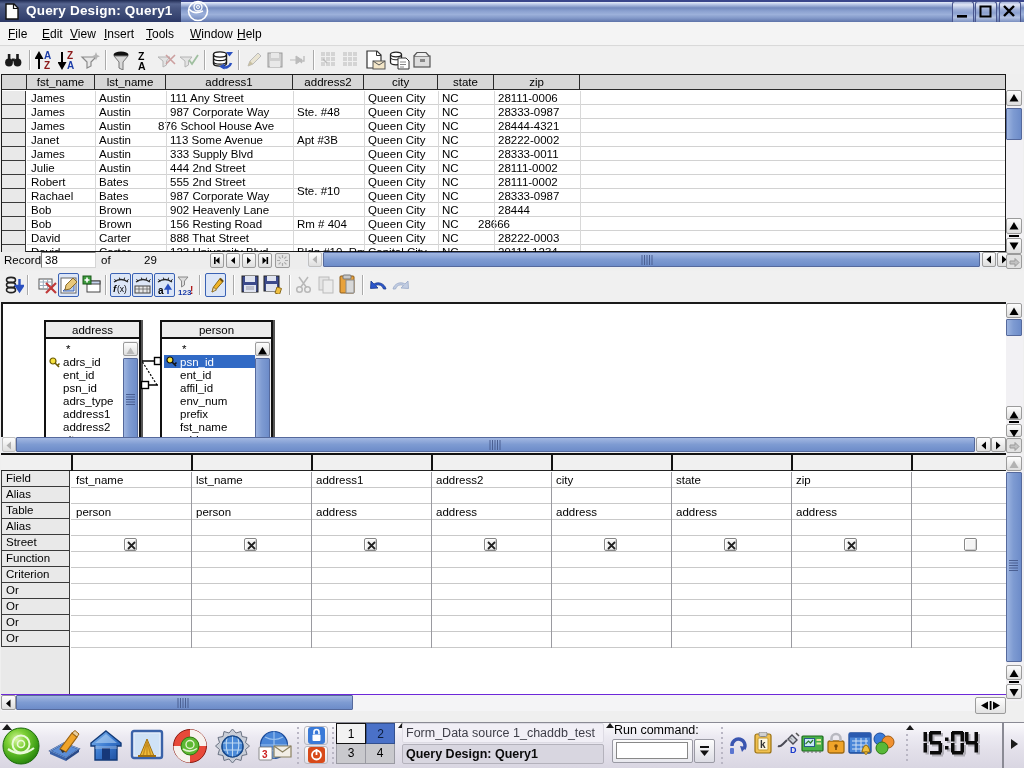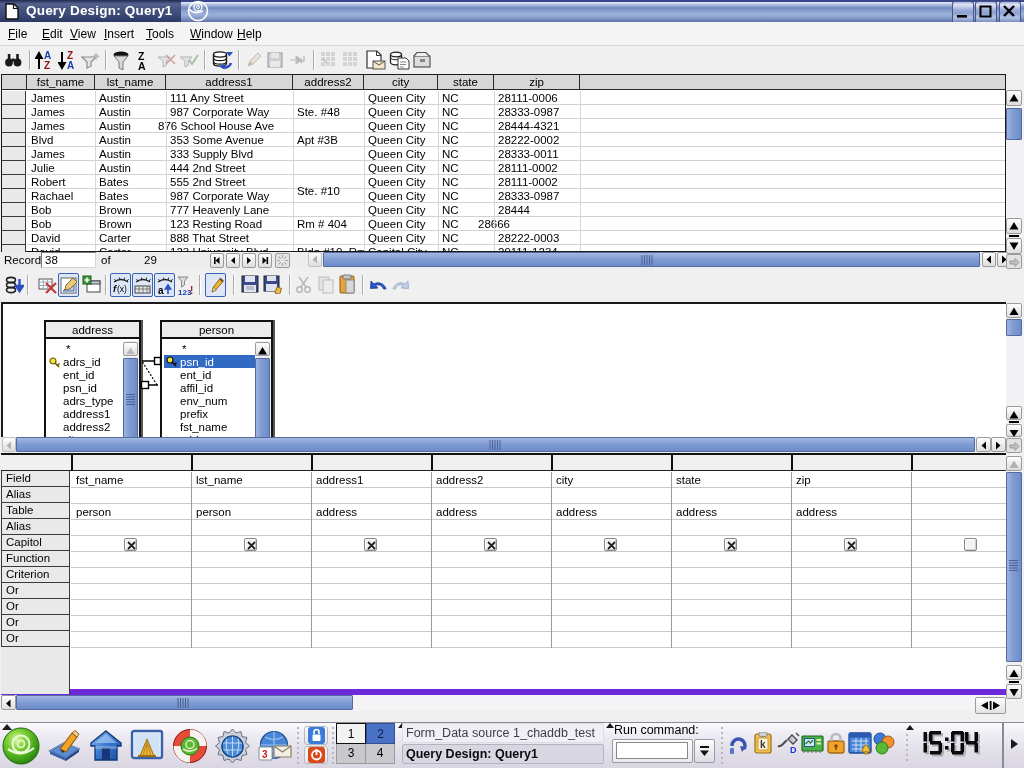--- a/index.html
+++ b/index.html
@@ -39,21 +39,21 @@
 .sb-thumb{position:absolute;background:linear-gradient(90deg,#9db4e0 0%,#7e9bd2 45%,#6d8cc9 100%);border:1px solid #55699c;border-radius:1px}
 .sb-thumbh{position:absolute;background:linear-gradient(180deg,#a3b8e2 0%,#7e9bd2 50%,#6d8cc9 100%);border:1px solid #55699c;border-radius:1px}
 
 #recbar{left:1px;top:252px;width:1005px;height:17px;background:#ededed;font-size:11.5px}
 
 #design{left:1px;top:302px;width:1005px;height:135px;background:#fff;border:2px solid #1a1a1a;border-right:none;border-bottom:none;overflow:hidden}
 .frame{position:absolute;background:#fff;border:2px solid #111}
 .ftitle{height:17px;background:#ececec;border-bottom:2px solid #111;text-align:center;font-size:11.5px;line-height:16px}
 .fitem{position:absolute;left:2px;font-size:11.5px;line-height:13px;white-space:nowrap}
 
-#grid{left:1px;top:453px;width:1005px;height:242px;background:#fff;border-top:2px solid #111;border-bottom:6px solid #6d28d9}
+#grid{left:1px;top:453px;width:1005px;height:242px;background:#fff;border-top:2px solid #111;border-bottom:1px solid #6d28d9}
 .glabel{position:absolute;left:0;width:69px;height:16px;background:#e9e9e9;border:1px solid #3a3a3a;border-top:none;
  font-size:11.5px;line-height:15px;padding-left:4px}
 .gcell{position:absolute;height:16px;font-size:11.5px;line-height:16px;padding-left:5px;white-space:nowrap}
 .gline{position:absolute;left:70px;right:0;height:1px;background:#c9c9c9}
 .gcol{position:absolute;top:0;width:1px;background:#c9c9c9}
 .cb{position:absolute;width:13px;height:13px;background:#f4f4f4;border:1px solid #888;border-radius:2px;
  box-shadow:inset 1px 1px 0 #fff, inset -1px -1px 0 #cfcfcf}
 .cb svg{position:absolute;left:1px;top:1px}
 
 #taskbar{left:0;top:722px;width:1024px;height:46px;
@@ -246,23 +246,23 @@
 <div class="rh" style="top:44px"></div>
 <div class="dcell" style="left:25px;top:44px;width:68px">James</div>
 <div class="dcell" style="left:93px;top:44px;width:71px">Austin</div>
 <div class="dcell" style="left:152px;top:44px;width:127px">876 School House Ave</div>
 <div class="dcell" style="left:291px;top:44px;width:71px"></div>
 <div class="dcell" style="left:362px;top:44px;width:74px">Queen City</div>
 <div class="dcell" style="left:436px;top:44px;width:56px">NC</div>
 <div class="dcell" style="left:492px;top:44px;width:86px">28444-4321</div>
 <div class="rowline" style="top:57px"></div>
 <div class="rh" style="top:58px"></div>
-<div class="dcell" style="left:25px;top:58px;width:68px">Blvd</div>
+<div class="dcell" style="left:25px;top:58px;width:68px">Janet</div>
 <div class="dcell" style="left:93px;top:58px;width:71px">Austin</div>
-<div class="dcell" style="left:164px;top:58px;width:127px">353 Some Avenue</div>
+<div class="dcell" style="left:164px;top:58px;width:127px">113 Some Avenue</div>
 <div class="dcell" style="left:291px;top:58px;width:71px">Apt #3B</div>
 <div class="dcell" style="left:362px;top:58px;width:74px">Queen City</div>
 <div class="dcell" style="left:436px;top:58px;width:56px">NC</div>
 <div class="dcell" style="left:492px;top:58px;width:86px">28222-0002</div>
 <div class="rowline" style="top:71px"></div>
 <div class="rh" style="top:72px"></div>
 <div class="dcell" style="left:25px;top:72px;width:68px">James</div>
 <div class="dcell" style="left:93px;top:72px;width:71px">Austin</div>
 <div class="dcell" style="left:164px;top:72px;width:127px">333 Supply Blvd</div>
 <div class="dcell" style="left:291px;top:72px;width:71px"></div>
@@ -293,30 +293,30 @@
 <div class="dcell" style="left:93px;top:114px;width:71px">Bates</div>
 <div class="dcell" style="left:164px;top:114px;width:127px">987 Corporate Way</div>
 <div class="dcell" style="left:291px;top:109px;width:71px">Ste. #10</div>
 <div class="dcell" style="left:362px;top:114px;width:74px">Queen City</div>
 <div class="dcell" style="left:436px;top:114px;width:56px">NC</div>
 <div class="dcell" style="left:492px;top:114px;width:86px">28333-0987</div>
 <div class="rowline" style="top:127px"></div>
 <div class="rh" style="top:128px"></div>
 <div class="dcell" style="left:25px;top:128px;width:68px">Bob</div>
 <div class="dcell" style="left:93px;top:128px;width:71px">Brown</div>
-<div class="dcell" style="left:164px;top:128px;width:127px">777 Heavenly Lane</div>
+<div class="dcell" style="left:164px;top:128px;width:127px">902 Heavenly Lane</div>
 <div class="dcell" style="left:291px;top:128px;width:71px"></div>
 <div class="dcell" style="left:362px;top:128px;width:74px">Queen City</div>
 <div class="dcell" style="left:436px;top:128px;width:56px">NC</div>
 <div class="dcell" style="left:492px;top:128px;width:86px">28444</div>
 <div class="rowline" style="top:141px"></div>
 <div class="rh" style="top:142px"></div>
 <div class="dcell" style="left:25px;top:142px;width:68px">Bob</div>
 <div class="dcell" style="left:93px;top:142px;width:71px">Brown</div>
-<div class="dcell" style="left:164px;top:142px;width:127px">123 Resting Road</div>
+<div class="dcell" style="left:164px;top:142px;width:127px">156 Resting Road</div>
 <div class="dcell" style="left:291px;top:142px;width:71px">Rm # 404</div>
 <div class="dcell" style="left:362px;top:142px;width:74px">Queen City</div>
 <div class="dcell" style="left:436px;top:142px;width:56px">NC</div>
 <div class="dcell" style="left:472px;top:142px;width:86px">28666</div>
 <div class="rowline" style="top:155px"></div>
 <div class="rh" style="top:156px"></div>
 <div class="dcell" style="left:25px;top:156px;width:68px">David</div>
 <div class="dcell" style="left:93px;top:156px;width:71px">Carter</div>
 <div class="dcell" style="left:164px;top:156px;width:127px">888 That Street</div>
 <div class="dcell" style="left:291px;top:156px;width:71px"></div>
@@ -563,21 +563,21 @@
 <div class="abs" style="left:310px;top:0;width:2px;height:16px;background:#111"></div>
 <div class="abs" style="left:430px;top:0;width:2px;height:16px;background:#111"></div>
 <div class="abs" style="left:550px;top:0;width:2px;height:16px;background:#111"></div>
 <div class="abs" style="left:670px;top:0;width:2px;height:16px;background:#111"></div>
 <div class="abs" style="left:790px;top:0;width:2px;height:16px;background:#111"></div>
 <div class="abs" style="left:910px;top:0;width:2px;height:16px;background:#111"></div>
 <div class="glabel" style="top:16px">Field</div>
 <div class="glabel" style="top:32px">Alias</div>
 <div class="glabel" style="top:48px">Table</div>
 <div class="glabel" style="top:64px">Alias</div>
-<div class="glabel" style="top:80px">Capitol</div>
+<div class="glabel" style="top:80px">Street</div>
 <div class="glabel" style="top:96px">Function</div>
 <div class="glabel" style="top:112px">Criterion</div>
 <div class="glabel" style="top:128px">Or</div>
 <div class="glabel" style="top:144px">Or</div>
 <div class="glabel" style="top:160px">Or</div>
 <div class="glabel" style="top:176px">Or</div>
 <div class="abs" style="left:0;top:192px;width:69px;height:47px;background:#e9e9e9;border-right:1px solid #3a3a3a"></div>
 <div class="gline" style="top:32px"></div>
 <div class="gline" style="top:48px"></div>
 <div class="gline" style="top:64px"></div>

